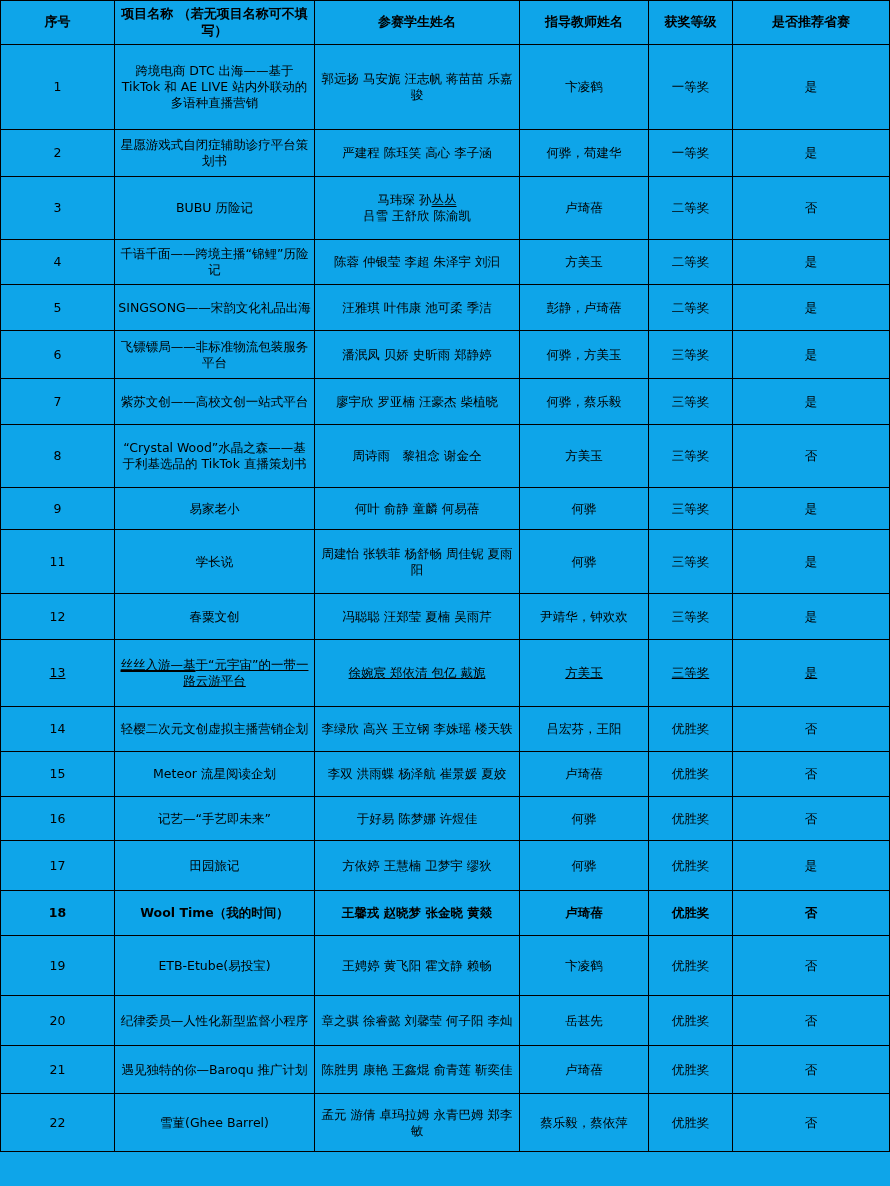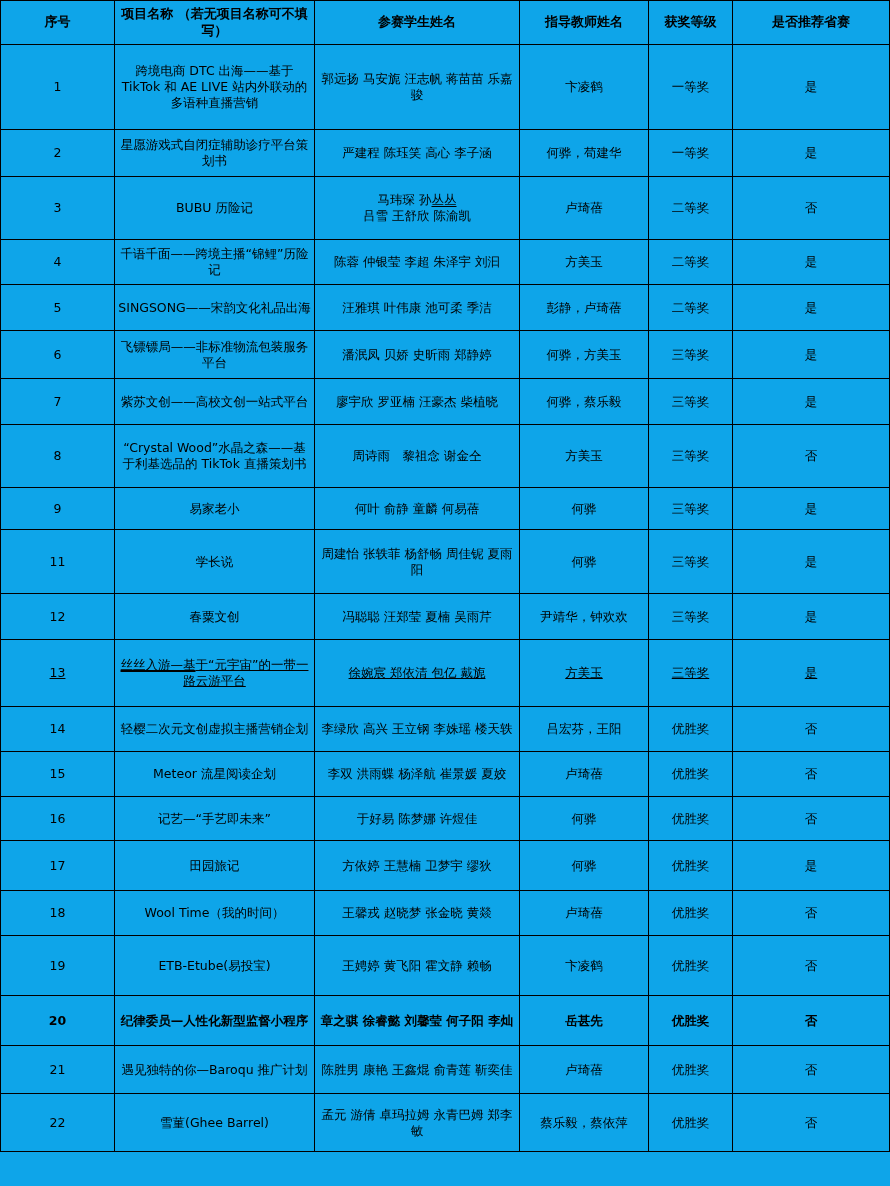--- a/index.html
+++ b/index.html
@@ -189,37 +189,37 @@
           <td>否</td>
         </tr>
         <tr style="height: 50px;">
           <td>17</td>
           <td>田园旅记</td>
           <td>方依婷 王慧楠 卫梦宇 缪狄</td>
           <td>何骅</td>
           <td>优胜奖</td>
           <td>是</td>
         </tr>
-        <tr style="height: 45px;">
+        <tr style="height: 45px; font-weight: bold;">
           <td>18</td>
           <td>Wool Time（我的时间）</td>
           <td>王馨戎 赵晓梦 张金晓 黄燚</td>
           <td>卢琦蓓</td>
           <td>优胜奖</td>
           <td>否</td>
         </tr>
         <tr style="height: 60px;">
           <td>19</td>
           <td>ETB-Etube(易投宝)</td>
           <td>王娉婷 黄飞阳 霍文静 赖畅</td>
           <td>卞凌鹤</td>
           <td>优胜奖</td>
           <td>否</td>
         </tr>
-        <tr style="height: 50px; font-weight: bold;">
+        <tr style="height: 50px;">
           <td>20</td>
           <td>纪律委员—人性化新型监督小程序</td>
           <td>章之骐 徐睿懿 刘馨莹 何子阳 李灿</td>
           <td>岳甚先</td>
           <td>优胜奖</td>
           <td>否</td>
         </tr>
         <tr style="height: 48px;">
           <td>21</td>
           <td>遇见独特的你—Baroqu 推广计划</td>

